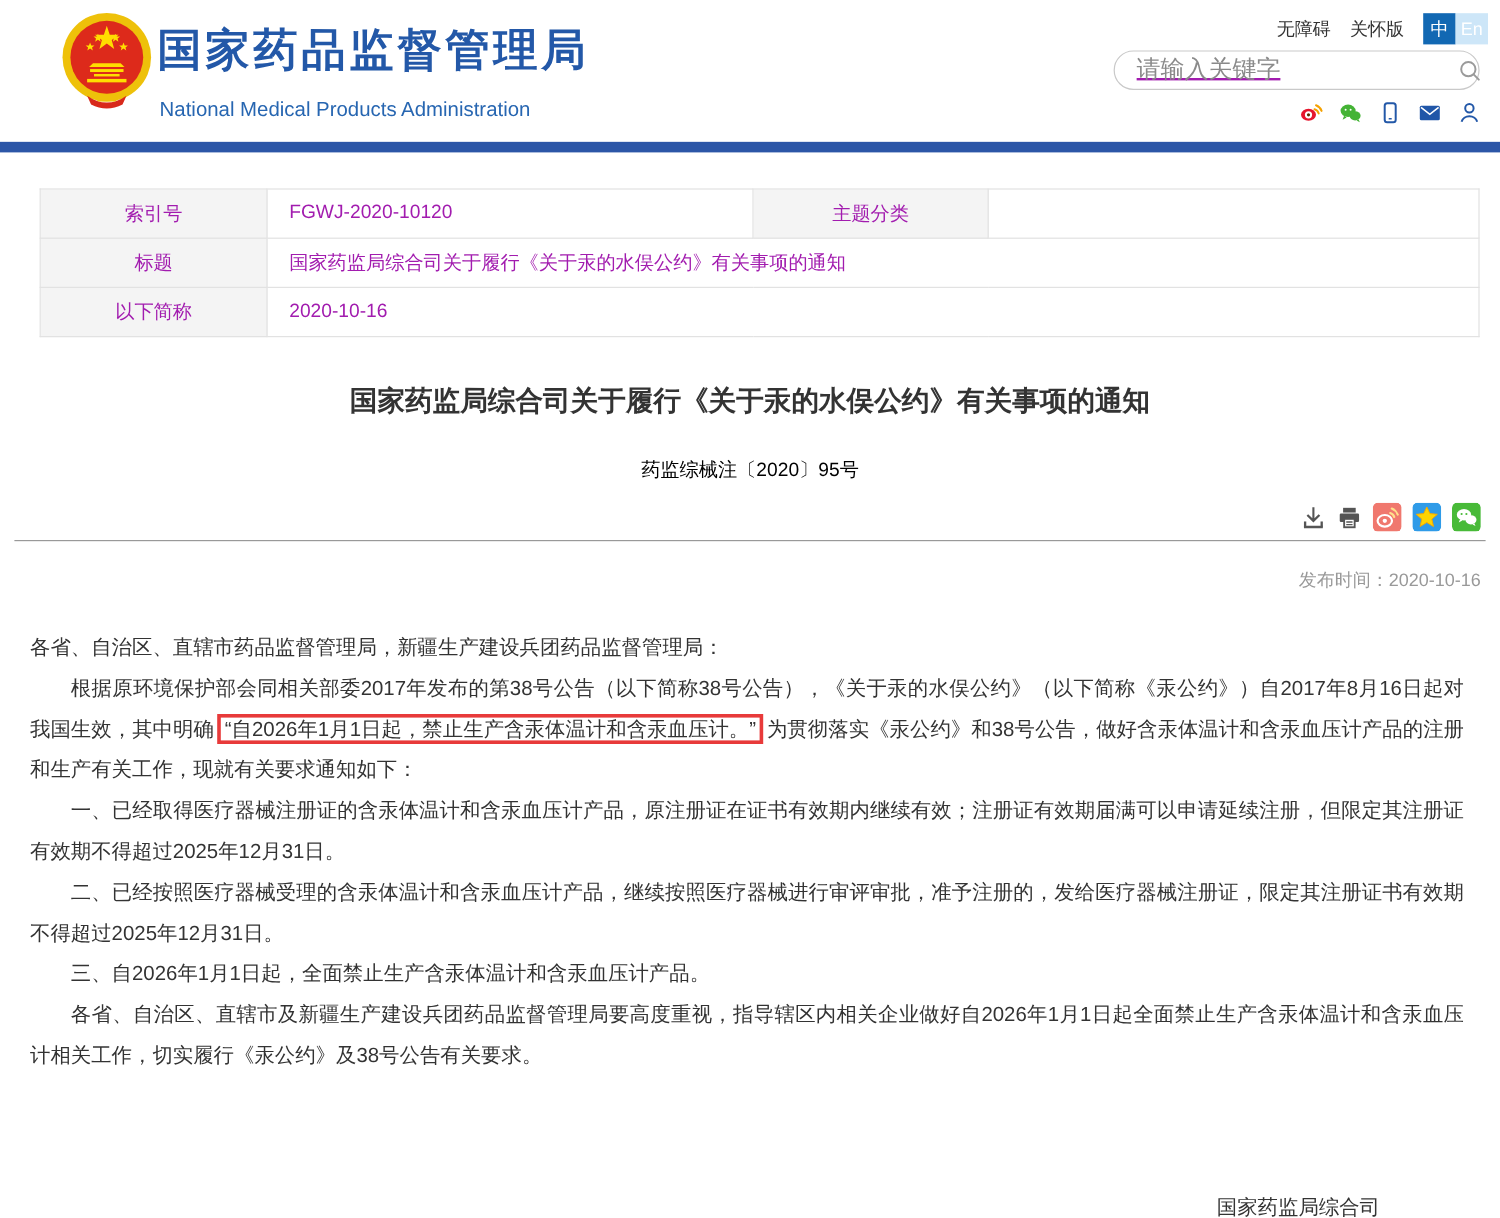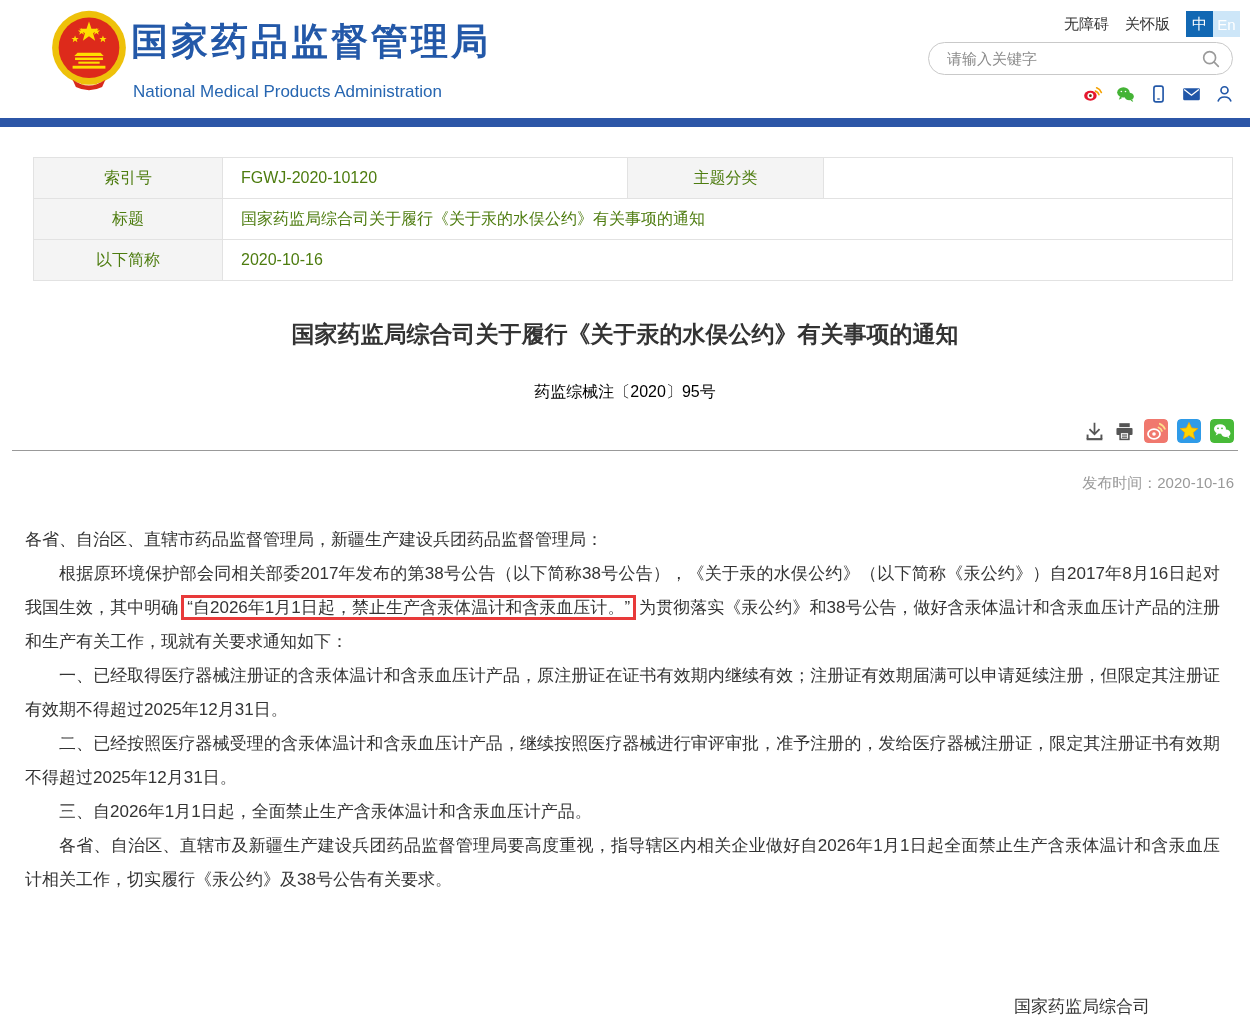--- a/index.html
+++ b/index.html
@@ -25,30 +25,30 @@
   .top-link { margin-right:16px; cursor:pointer; }
   .lang-btn { width:27px; height:26px; display:flex; align-items:center; justify-content:center;
     font-size:15px; color:#fff; cursor:pointer; }
   .lang-zh { background:#1268b3; }
   .lang-en { background:#cde6f8; }
   .search {
     position:absolute; top:42px; right:17px; width:305px; height:33px;
     border:1px solid #c9c9c9; border-radius:17px;
     display:flex; align-items:center; padding:0 10px 0 16px; background:#fff;
   }
-  .search input { border:none; outline:none; flex:1; font-size:15px; color:#a21caf; background:transparent; }
+  .search input { border:none; outline:none; flex:1; font-size:20px; color:#a21caf; background:transparent;text-decoration:underline; }
   .search input::placeholder { color:#8a8a8a; }
   .search-btn { width:22px; height:22px; cursor:pointer; flex:0 0 auto; }
   .social { position:absolute; top:84px; right:15px; display:flex; align-items:center; gap:12px; }
   .social-icon { width:21px; height:20px; cursor:pointer; }
   .bluebar { height:9px; background:#2c56a7; }
 
   
   .meta-table { border-collapse:collapse; margin:30px 0 0 33px; width:1199px; table-layout:fixed; }
-  .meta-table td { border:1px solid #e2e2e2; height:41px; font-size:16px; color:#4d7c0f; padding:0 18px; }
+  .meta-table td { border:1px solid #e2e2e2; height:41px; font-size:16px; color:#a21caf; padding:0 18px; }
   .meta-label { background:#f4f4f4; text-align:center; padding:0 !important; }
 
   
   .doc-title { text-align:center; margin-top:38px; font-size:23px; font-weight:bold; color:#333; }
   .doc-number { text-align:center; margin-top:32px; font-size:16px; color:#000000; }
   .actions { display:flex; justify-content:flex-end; align-items:center; gap:9px; margin:16px 16px 0 0; height:24px; }
   .action-plain { width:21px; height:21px; cursor:pointer; }
   .action-tile { width:24px; height:24px; border-radius:4px; cursor:pointer; display:block; }
   .divider { border:none; border-top:1px solid #999; margin:7px 12px 0 12px; }
   .pubtime { text-align:right; margin:23px 16px 0 0; font-size:15px; color:#999; }

